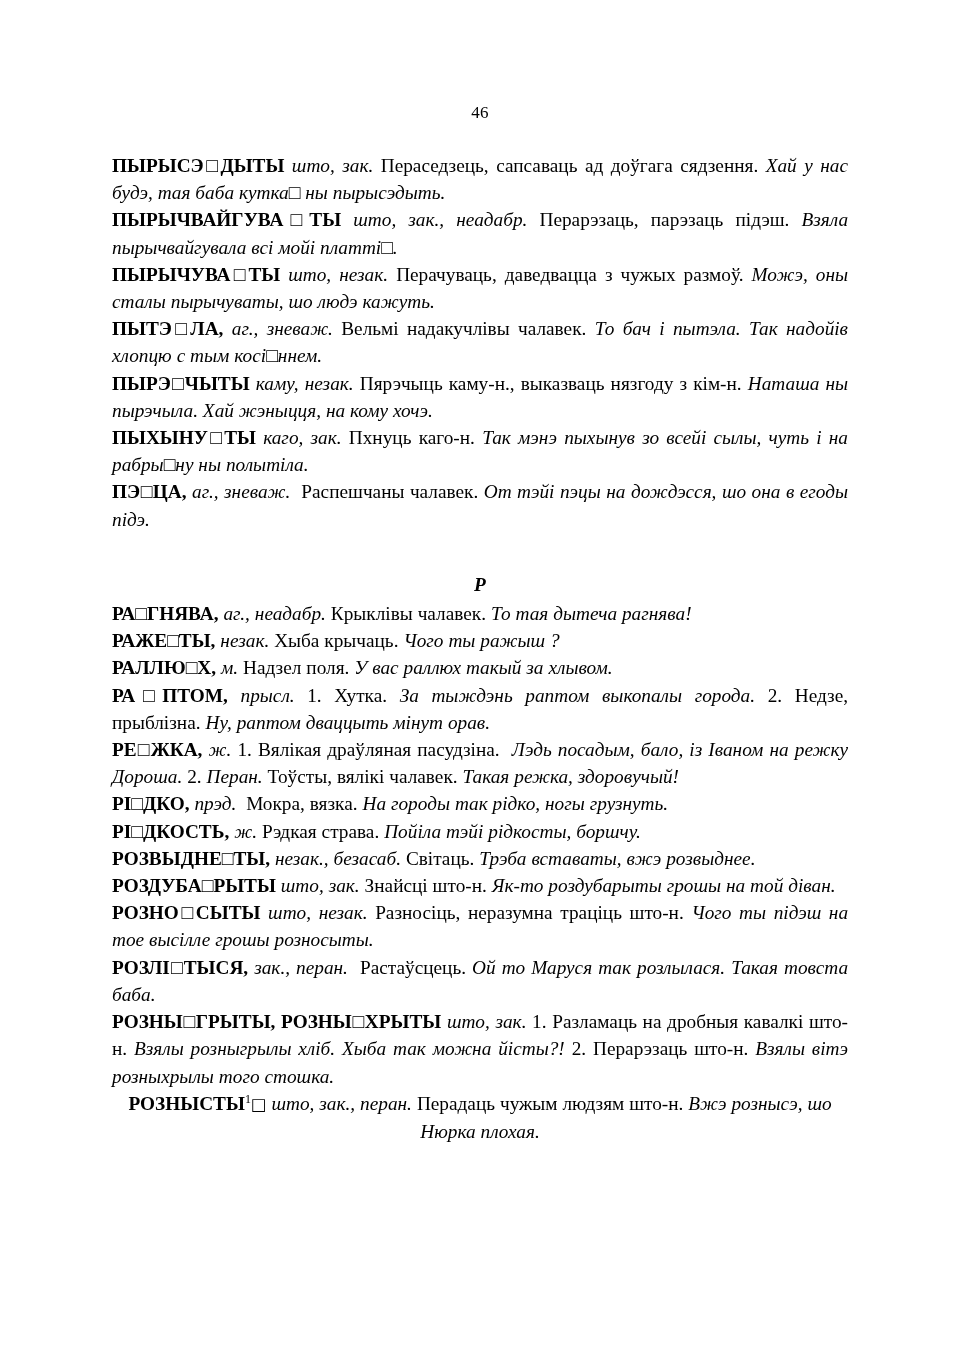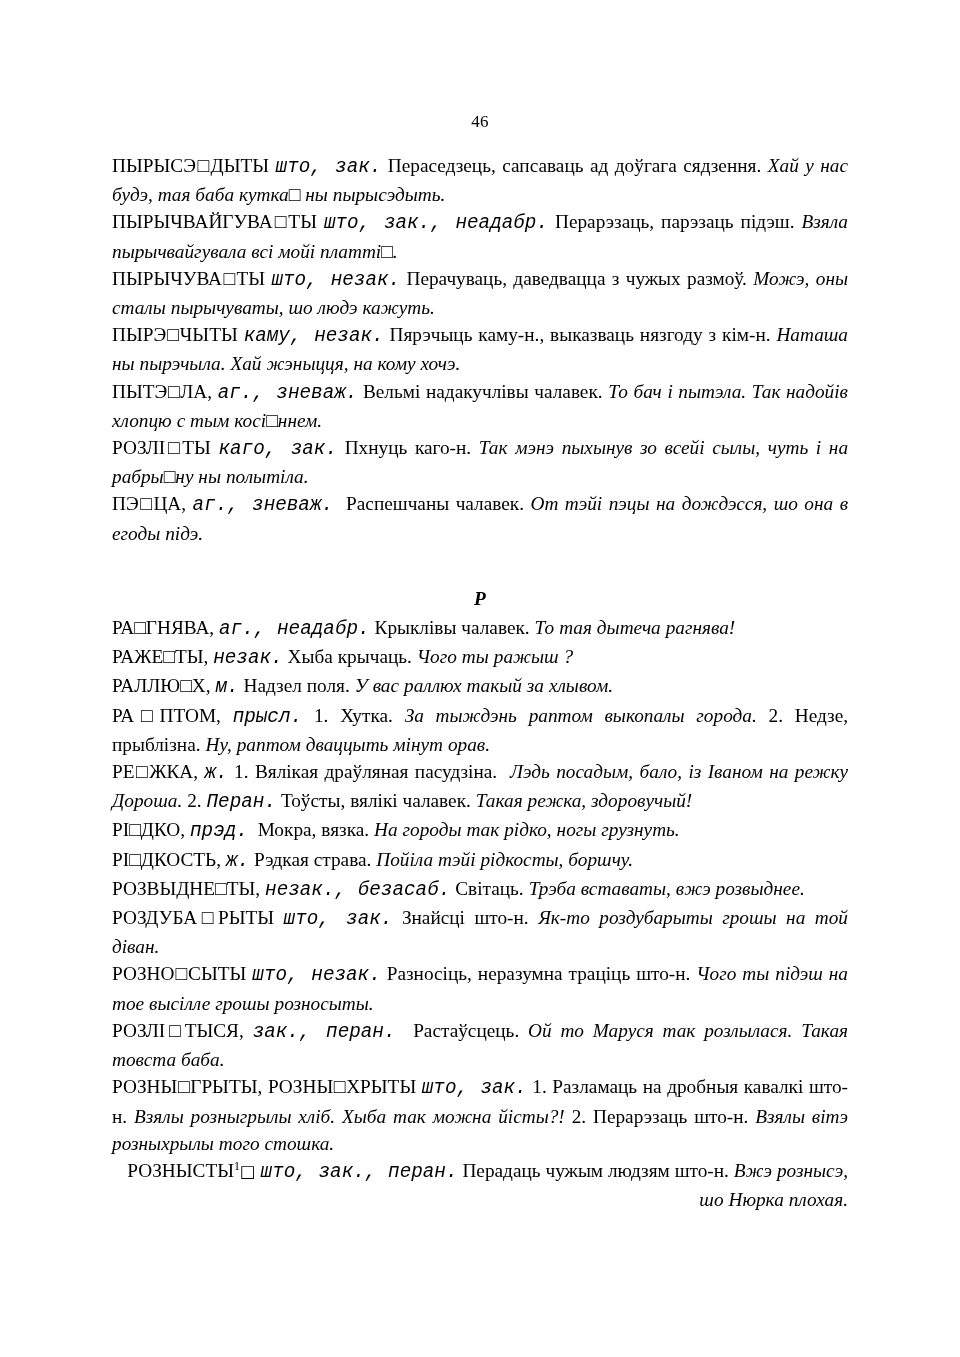--- a/index.html
+++ b/index.html
@@ -17,21 +17,21 @@
   }
   .page {
     position: absolute;
     left: 0; top: 0;
     width: 960px;
     height: 1357px;
     background: #fff;
   }
   .folio {
     position: absolute;
-    top: 113px;
+    top: 104px;
     left: 0;
     width: 960px;
     text-align: center;
     font-size: 17px;
     line-height: 1;
     letter-spacing: 0.2px;
   }
   .body-col {
     position: absolute;
     left: 112px;
@@ -40,28 +40,27 @@
   }
   .entry {
     font-size: 19.3px;
     line-height: 27.2px;
     text-align: justify;
     text-justify: inter-word;
     margin: 0 0 0 0;
     hyphens: none;
     word-spacing: 0.1px;
   }
-  .entry:last-child { text-align: right; }
+  .entry:last-child { text-align: center; }
   .hw {
-    font-weight: normal;
+    font-weight: bold;
     font-style: normal;
   }
   .gram {
     font-style: italic;
-    font-family: Liberation Mono, monospace;
   }
   .def {
     font-style: normal;
   }
   .ex {
     font-style: italic;
   }
   .sup {
     font-size: 0.62em;
     vertical-align: super;
@@ -108,35 +107,35 @@
     </p>
 
     <p class="entry">
       <span class="hw">ПЫРЫЧУВА□ТЫ</span>
       <span class="gram">што, незак.</span>
       <span class="def">Перачуваць, даведвацца з чужых размоў.</span>
       <span class="ex">Можэ, оны сталы пырычуваты, шо людэ кажуть.</span>
     </p>
 
     <p class="entry">
+      <span class="hw">ПЫТЭ□ЛА,</span>
+      <span class="gram">аг., зневаж.</span>
+      <span class="def">Вельмі надакучлівы чалавек.</span>
+      <span class="ex">То бач і пытэла. Так надойів хлопцю с тым косі□ннем.</span>
+    </p>
+
+    <p class="entry">
       <span class="hw">ПЫРЭ□ЧЫТЫ</span>
       <span class="gram">каму, незак.</span>
       <span class="def">Пярэчыць каму-н., выказваць нязгоду з кім-н.</span>
       <span class="ex">Наташа ны пырэчыла. Хай жэныцця, на кому хочэ.</span>
     </p>
 
     <p class="entry">
-      <span class="hw">ПЫТЭ□ЛА,</span>
-      <span class="gram">аг., зневаж.</span>
-      <span class="def">Вельмі надакучлівы чалавек.</span>
-      <span class="ex">То бач і пытэла. Так надойів хлопцю с тым косі□ннем.</span>
-    </p>
-
-    <p class="entry">
-      <span class="hw">РОЗЛІ□ТЫ</span>
+      <span class="hw">ПЫХЫНУ□ТЫ</span>
       <span class="gram">каго, зак.</span>
       <span class="def">Пхнуць каго-н.</span>
       <span class="ex">Так мэнэ пыхынув зо всейі сылы, чуть і на рабры□ну ны полытіла.</span>
     </p>
 
     <p class="entry">
       <span class="hw">ПЭ□ЦА,</span>
       <span class="gram">аг., зневаж.</span>
       &nbsp;<span class="def">Распешчаны чалавек.</span>
       <span class="ex">От тэйі пэцы на дождэсся, шо она в егоды підэ.</span>

